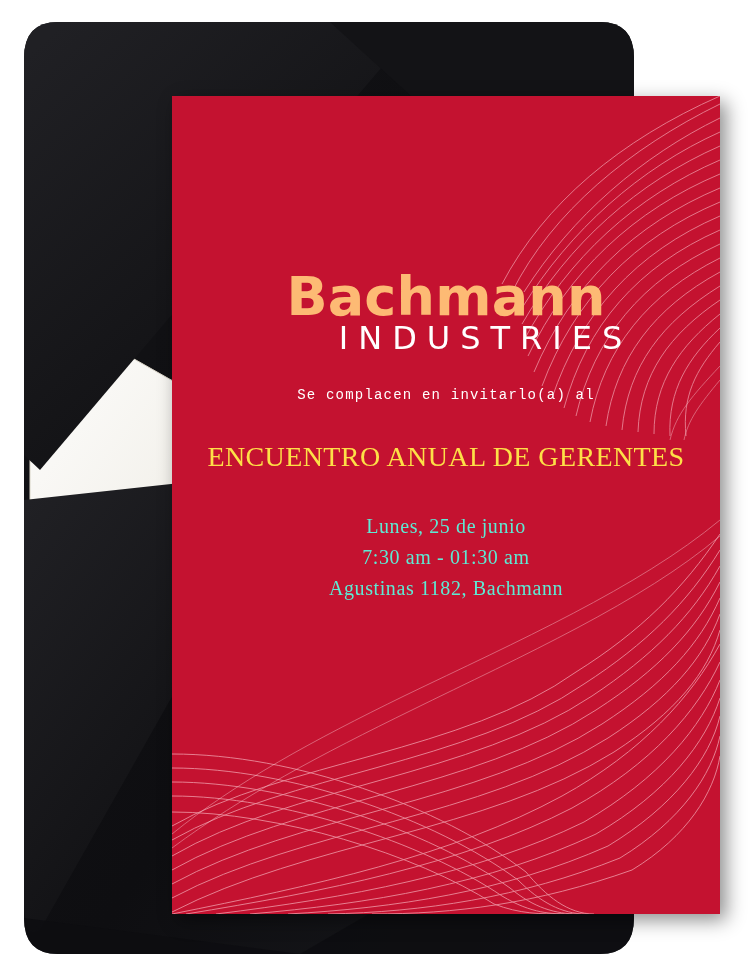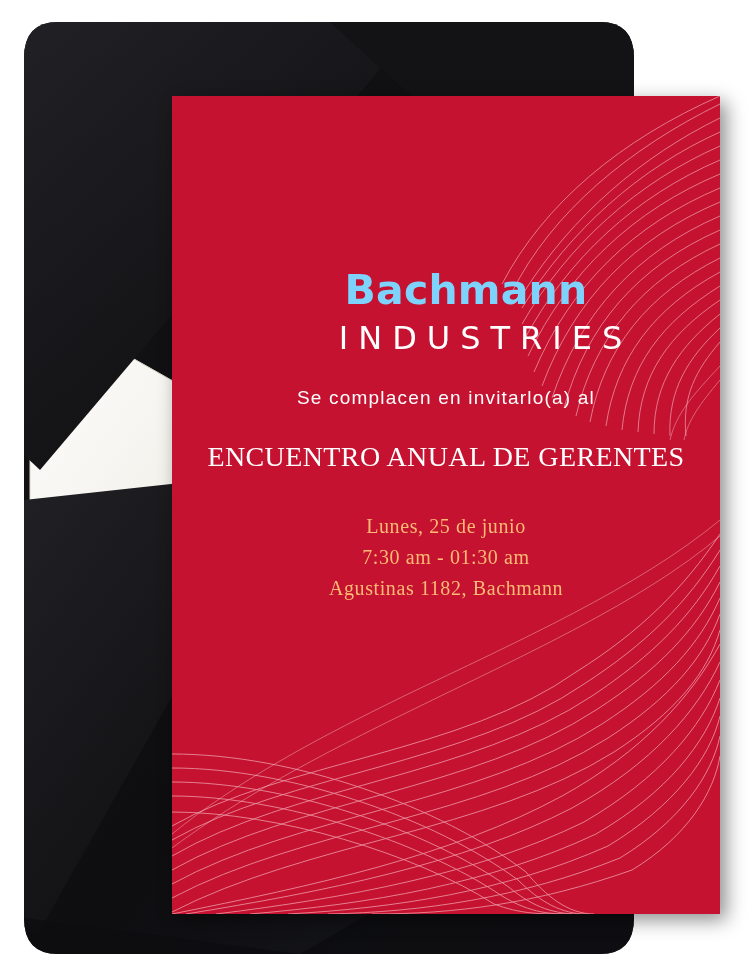--- a/index.html
+++ b/index.html
@@ -62,25 +62,24 @@
     text-align: center;
   }
 
   .brand-name {
     position: absolute;
     top: 174px;
     left: 0;
     width: 548px;
     font-family: "DejaVu Sans", sans-serif;
     font-weight: 700;
-    font-size: 41px;
+    font-size: 54px;
     letter-spacing: 0.2px;
     line-height: 1;
-    color: #7dd3fc;
-    margin-left: 20px;
+    color: #fdba74;
   }
 
   .brand-sub {
     position: absolute;
     top: 226px;
     left: 0;
     width: 617px;
     font-family: "DejaVu Sans", sans-serif;
     font-weight: 400;
     font-size: 32px;
@@ -88,49 +87,49 @@
     text-indent: 10px;
     line-height: 1;
     color: #ffffff;
   }
 
   .invite-line {
     position: absolute;
     top: 292px;
     left: 0;
     width: 548px;
-    font-family: Liberation Sans, sans-serif;
-    font-size: 19px;
+    font-family: Liberation Mono, monospace;
+    font-size: 14px;
     letter-spacing: 1.2px;
     line-height: 1;
     color: #ffffff;
   }
 
   .event-title {
     position: absolute;
     top: 347px;
     left: 0;
     width: 548px;
     font-family: "Liberation Serif", serif;
     font-size: 28px;
     letter-spacing: 0.4px;
     line-height: 1;
-    color: #ffffff;
+    color: #fde047;
   }
 
   .details {
     position: absolute;
     top: 415px;
     left: 0;
     width: 548px;
     font-family: "Liberation Serif", serif;
     font-size: 20px;
     letter-spacing: 0.6px;
     line-height: 31px;
-    color: #fdba74;
+    color: #5eead4;
   }
   .details div {
     white-space: nowrap;
   }
 </style>
 </head>
 <body>
 
 <div id="scene">
 

